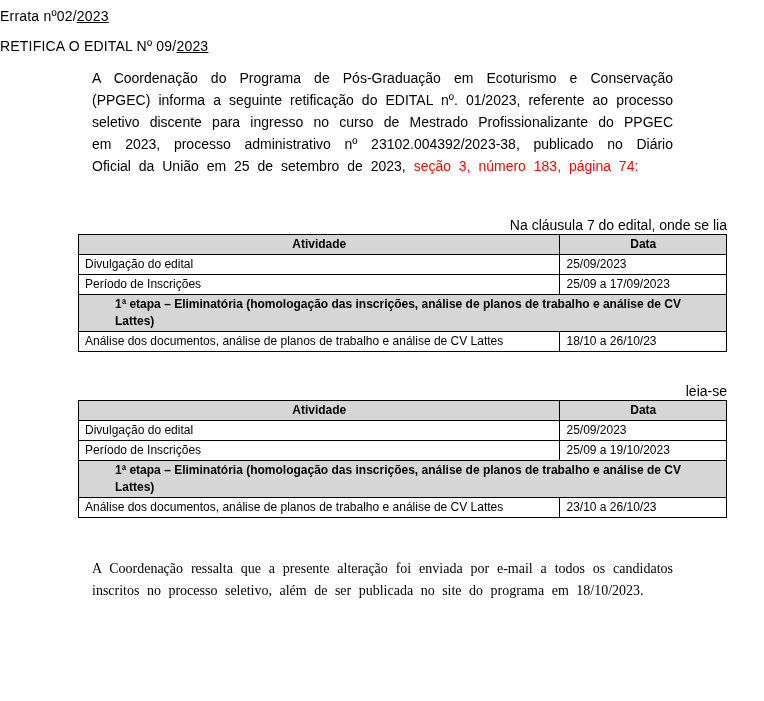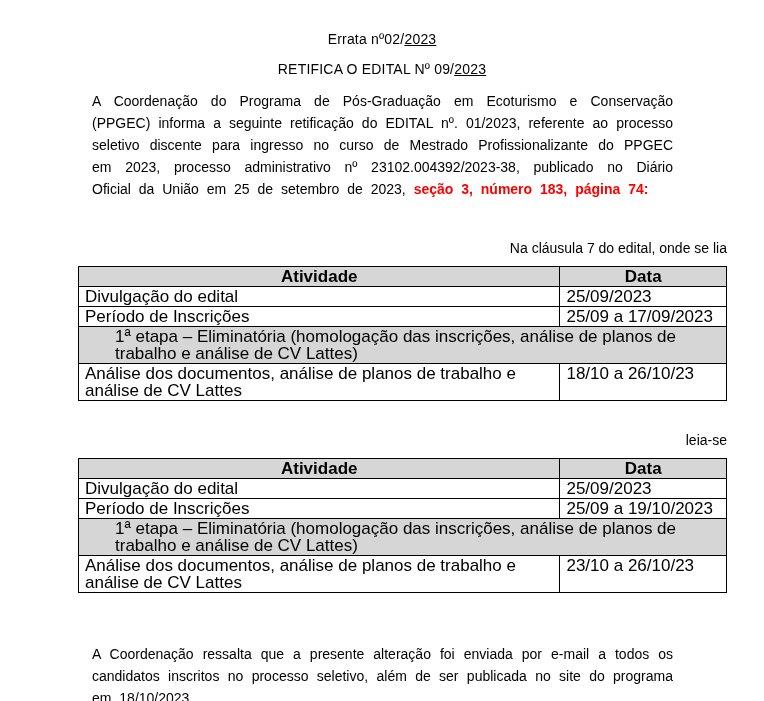--- a/index.html
+++ b/index.html
@@ -4,63 +4,62 @@
 <style>
   * { box-sizing: border-box; margin: 0; padding: 0; }
   html, body { background: #ffffff; }
   body {
     width: 764px;
     min-height: 701px;
     font-family: "Liberation Sans", "DejaVu Sans", sans-serif;
     color: #000000;
     font-size: 14px;
   }
-  .doc-header { text-align: center; padding-top: 31px; }
+  .doc-header { text-align: left; padding-top: 8px; }
   .doc-title, .doc-subtitle { font-size: 14px; letter-spacing: 0.2px; }
   .doc-subtitle { margin-top: 14px; }
   .underline { text-decoration: underline; }
   .content { margin-left: 78px; margin-right: 37px; }
   .paragraph {
     margin-left: 14px;
     margin-right: 54px;
     text-align: justify;
     line-height: 22px;
     word-spacing: 4px;
   }
   .intro { margin-top: 13px; }
-  .red { color: var(--highlight-red, #ff0000); font-weight: bold; }
+  .red { color: var(--highlight-red, #ff0000); }
   .section-label { margin-left: 14px; line-height: 17px; text-align: right; }
   .where-read { margin-top: 40px; }
   .read-as { margin-top: 31px; }
   table.schedule-table {
     width: 100%;
     border-collapse: collapse;
-    margin-top: 9px;
-    font-size: 17px;
+    font-size: 12px;
     border-radius: 13px;
   }
   .col-activity { width: 74.3%; }
   .col-date { width: 25.7%; }
   th, td {
     border: 1px solid var(--table-border, #000000);
     padding: 1px 6px;
     vertical-align: top;
     line-height: 17px;
   }
   th {
     background: var(--table-header-bg, #d6d6d6);
     text-align: center;
     font-weight: bold;
   }
   tr.stage td {
     background: var(--table-header-bg, #d6d6d6);
-    font-weight: normal;
+    font-weight: bold;
     padding-left: 36px;
   }
-  .closing { margin-top: 50px; padding-bottom: 10px; }
+  .closing { margin-top: 40px; padding-bottom: 10px; font-family: Liberation Serif, serif; }
 </style>
 </head>
 <body>
 
 <div class="doc-header">
   <div class="doc-title"><span>Errata nº02/</span><span class="underline">2023</span></div>
   <div class="doc-subtitle"><span>RETIFICA O EDITAL Nº 09/</span><span class="underline">2023</span></div>
 </div>
 
 <div class="content">

